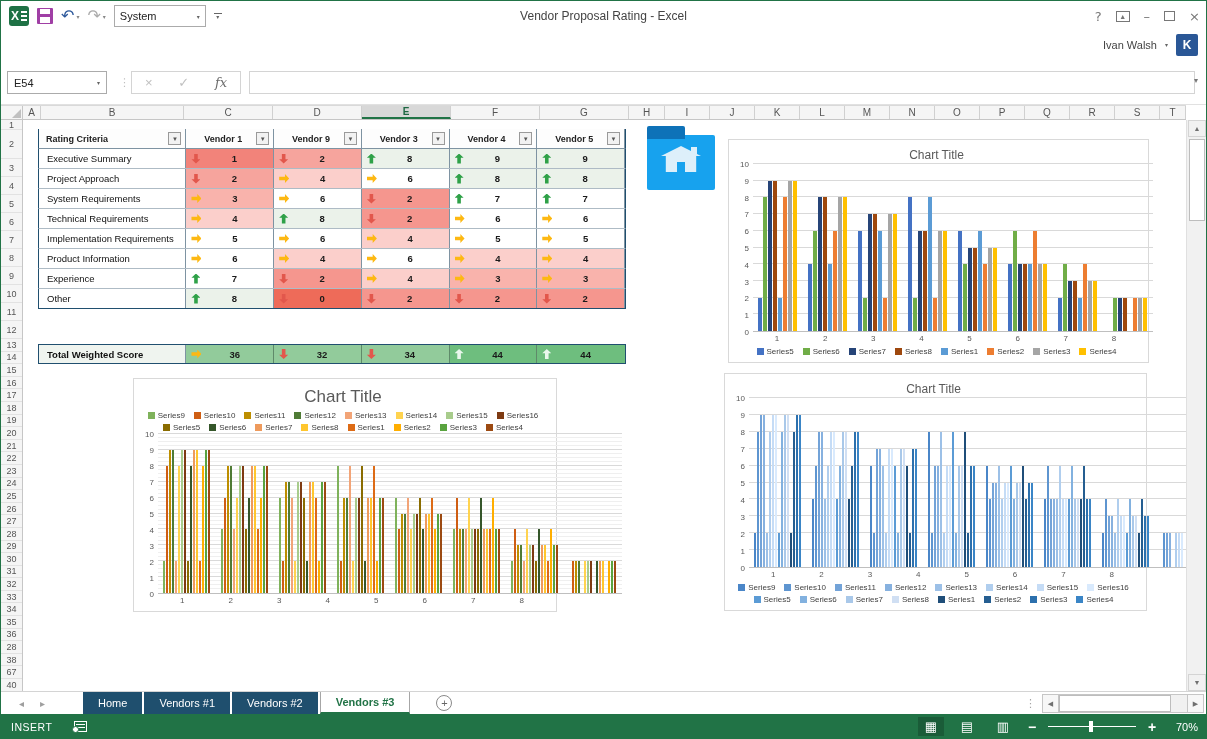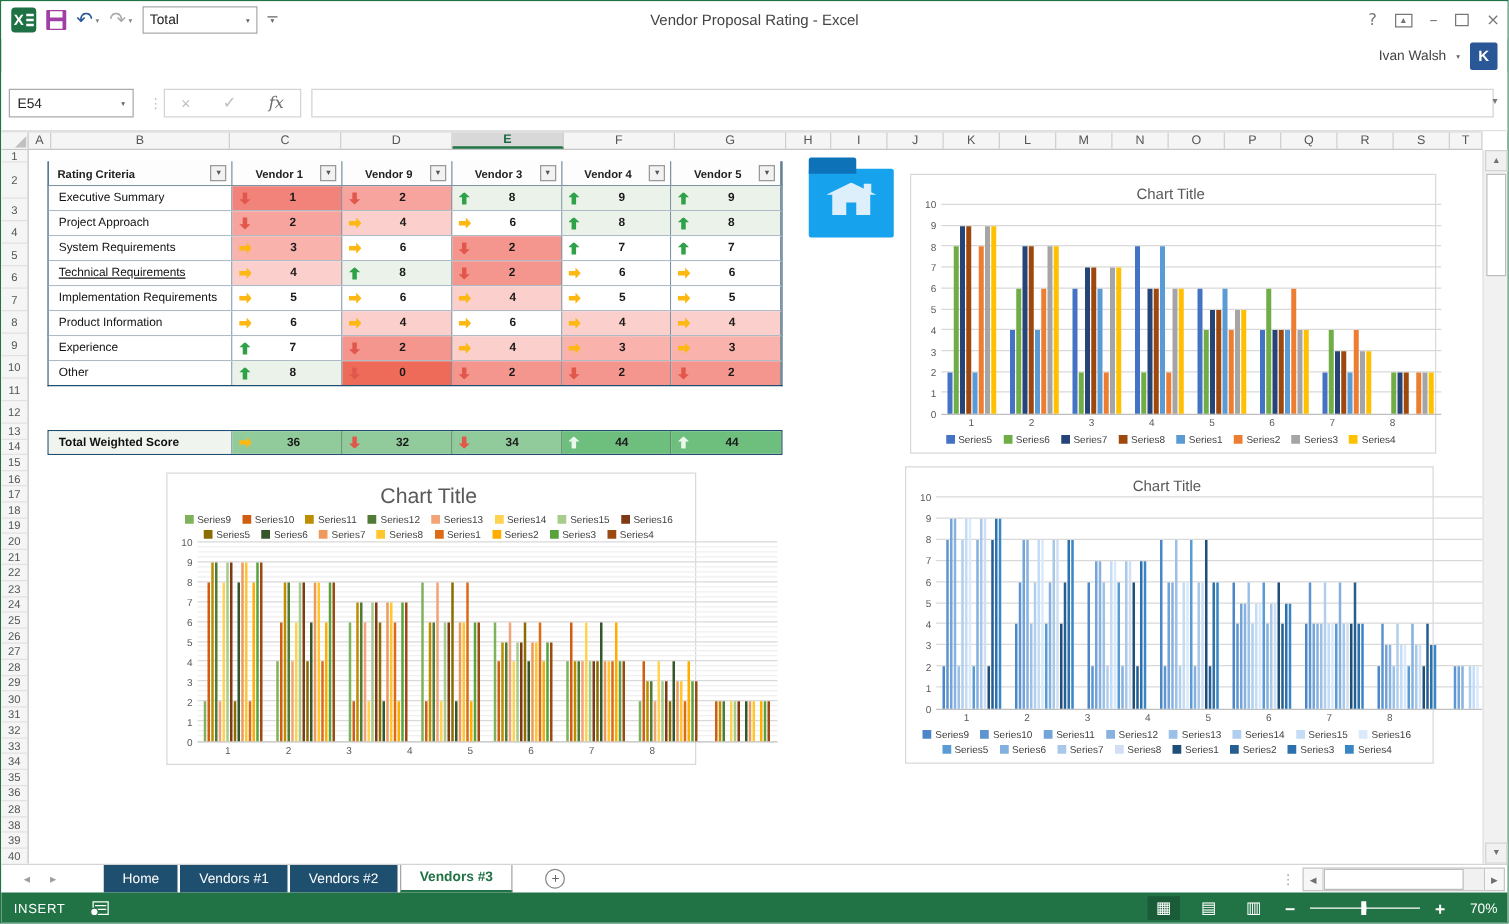--- a/index.html
+++ b/index.html
@@ -172,21 +172,21 @@
       <div class="save-ic"></div>
       <div class="undo-redo">
         <span class="undo-glyph">↶</span>
         <span class="mini-dd">▾</span>
       </div>
       <div class="undo-redo">
         <span class="redo-glyph">↷</span>
         <span class="mini-dd">▾</span>
       </div>
       <div class="font-combo">
-        <span>Total</span>
+        <span>System</span>
         <span class="dd">▾</span>
       </div>
       <div class="qat-more">
           <i></i>
           <span>▾</span>
         </div>
     </div>
     <div class="win-controls">
       <span class="wc">?</span>
       <span class="ribbon-display-ic">▲</span>
@@ -274,21 +274,21 @@
         <div class="row-h" style="height: 12.6px;">29</div>
         <div class="row-h" style="height: 12.6px;">30</div>
         <div class="row-h" style="height: 12.6px;">31</div>
         <div class="row-h" style="height: 12.6px;">32</div>
         <div class="row-h" style="height: 12.6px;">33</div>
         <div class="row-h" style="height: 12.6px;">34</div>
         <div class="row-h" style="height: 12.6px;">35</div>
         <div class="row-h" style="height: 12.6px;">36</div>
         <div class="row-h" style="height: 12.6px;">28</div>
         <div class="row-h" style="height: 12.6px;">38</div>
-        <div class="row-h" style="height: 12.6px;">39</div>
+        <div class="row-h" style="height: 12.6px;">67</div>
         <div class="row-h" style="height: 12.6px;">40</div>
       </div>
 
     <div id="atable">
       <div class="ahead">
           <div class="hc crit" style="width: 148px;">
             <span class="hlabel">Rating Criteria</span>
             <span class="ddbtn">▼</span>
           </div>
           <div class="hc" style="width: 88px;">
@@ -376,21 +376,21 @@
             <div class="vc" style="width: 88px; background: rgb(255, 255, 255);">
               <span class="arr up"></span>
               <span class="vval">7</span>
             </div>
             <div class="vc" style="width: 88px; background: rgb(255, 255, 255);">
               <span class="arr up"></span>
               <span class="vval">7</span>
             </div>
           </div>
           <div class="arow">
-            <div class="lc" style="width: 148px; text-decoration: underline;">Technical Requirements</div>
+            <div class="lc" style="width: 148px;">Technical Requirements</div>
             <div class="vc" style="width: 88px; background: rgb(251, 207, 203);">
               <span class="arr right"></span>
               <span class="vval">4</span>
             </div>
             <div class="vc" style="width: 88px; background: rgb(235, 242, 234);">
               <span class="arr up"></span>
               <span class="vval">8</span>
             </div>
             <div class="vc" style="width: 88px; background: rgb(245, 150, 142);">
               <span class="arr down"></span>

